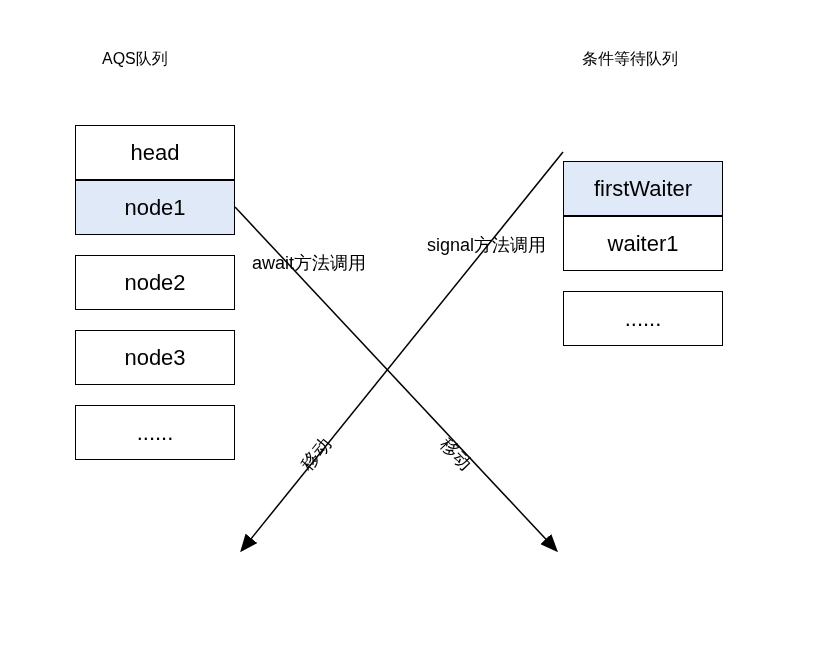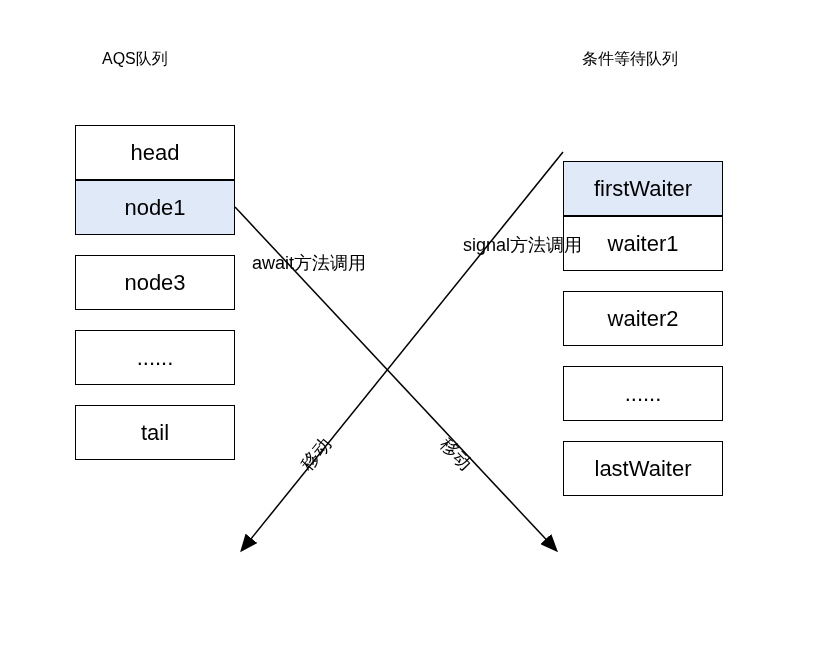--- a/index.html
+++ b/index.html
@@ -68,43 +68,41 @@
   </style>
 </head>
 <body>
 
 <div class="title" style="left:102px; top:49px;">AQS队列</div>
 <div class="title" style="left:582px; top:49px;">条件等待队列</div>
 
 <div class="queue queue-left">
   <div class="cell">head</div>
   <div class="cell highlight">node1</div>
+  <div class="cell gap">node2</div>
   <div class="cell gap">node3</div>
   <div class="cell gap">......</div>
-  <div class="cell gap">tail</div>
 </div>
 
 <div class="queue queue-right">
   <div class="cell highlight">firstWaiter</div>
   <div class="cell">waiter1</div>
-  <div class="cell gap">waiter2</div>
   <div class="cell gap">......</div>
-  <div class="cell gap">lastWaiter</div>
 </div>
 
 <svg class="svg-layer">
   <defs>
     <marker id="arrowhead" markerWidth="12" markerHeight="10" refX="10" refY="5" orient="auto">
       <polygon points="0 0, 12 5, 0 10" fill="#000"></polygon>
     </marker>
   </defs>
 
   <line x1="235" y1="207" x2="556" y2="550" stroke="#000" stroke-width="1.5" marker-end="url(#arrowhead)"></line>
 
   <line x1="563" y1="152" x2="242" y2="550" stroke="#000" stroke-width="1.5" marker-end="url(#arrowhead)"></line>
 </svg>
 
 <div class="line-label" style="left:252px; top:245px;margin-top:6px;">await方法调用</div>
-<div class="line-label" style="left:427px; top:233px;margin-left:36px;">signal方法调用</div>
+<div class="line-label" style="left:427px; top:233px;">signal方法调用</div>
 
 <div class="diag-label" style="left:298px; top:442px; transform: rotate(-51deg);">移动</div>
 
 <div class="diag-label" style="left:438px; top:442px; transform: rotate(46deg);">移动</div>
 
 </body></html>

